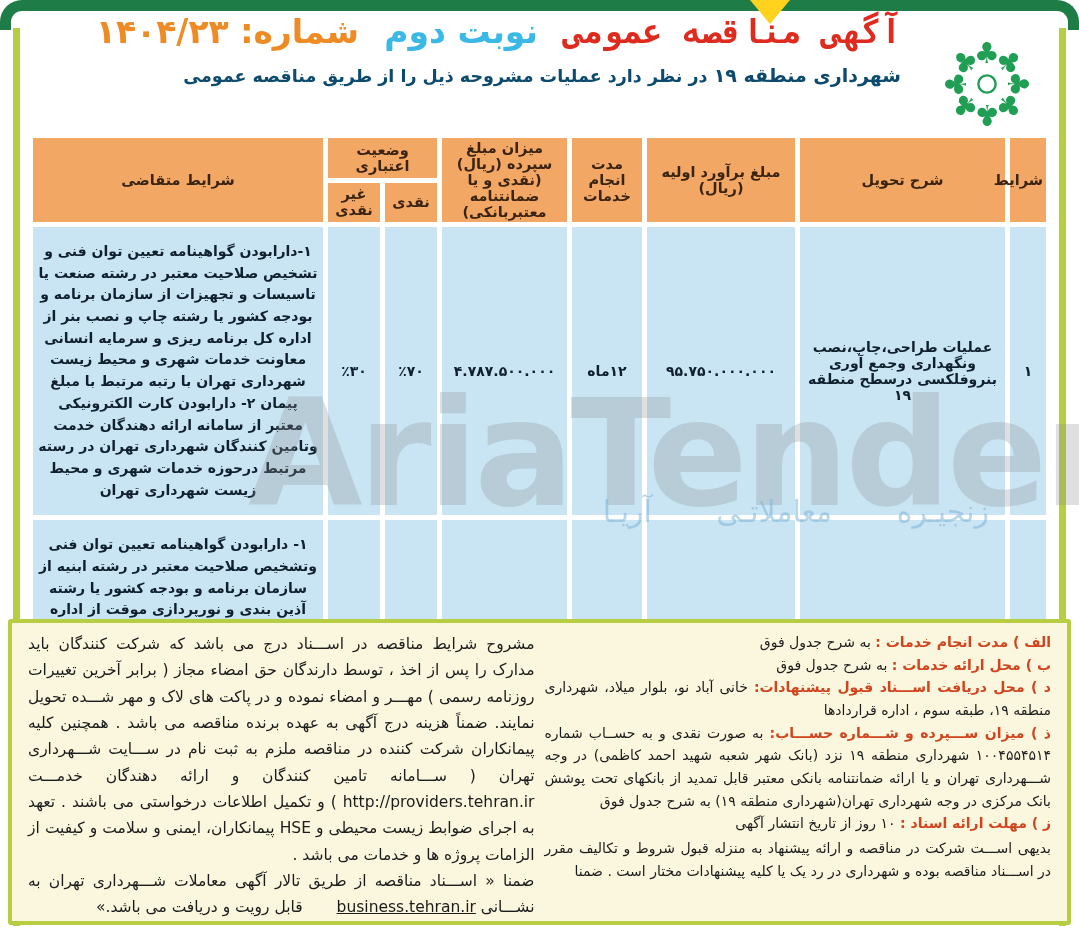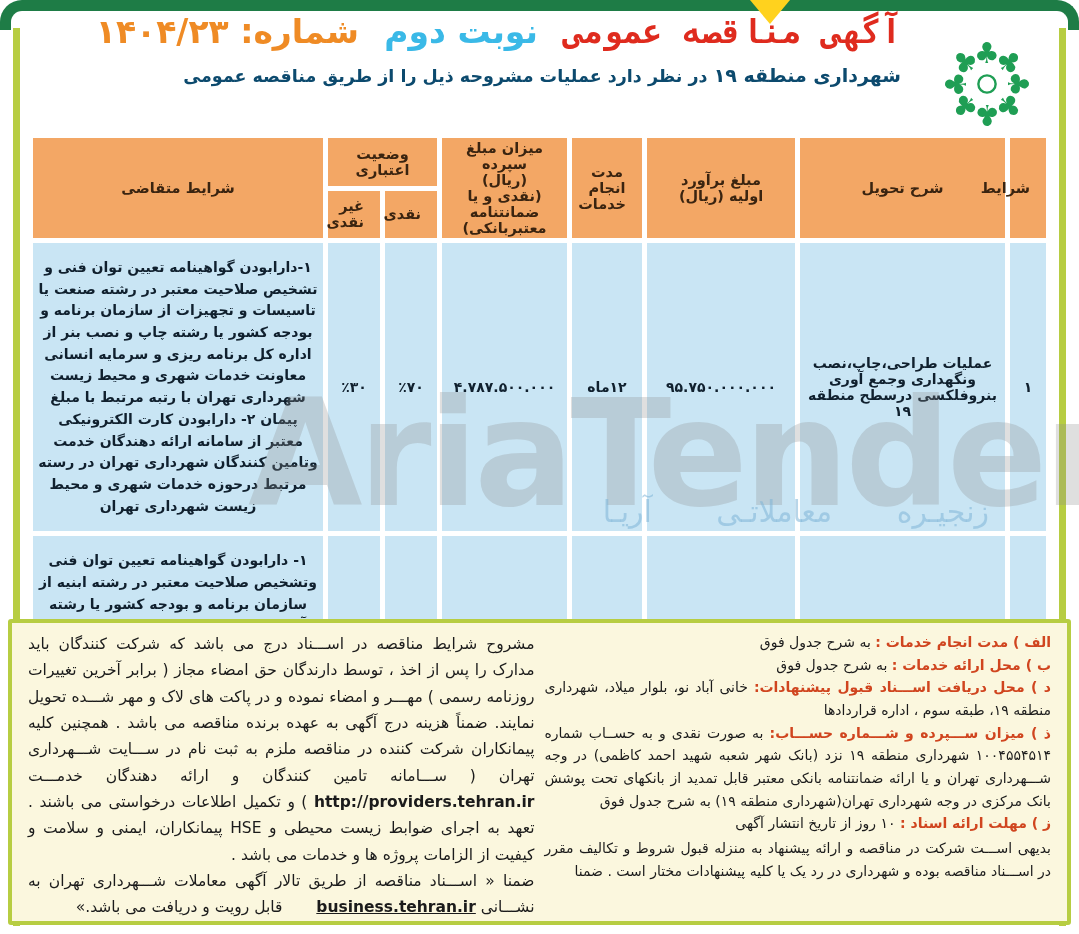--- a/index.html
+++ b/index.html
@@ -29,21 +29,21 @@
   .intro1 .b{font-size:19px;}
   .intro2{position:absolute;top:96px;right:178px;font-size:17.5px;font-weight:bold;color:#1c1c1c;white-space:nowrap;}
   .logo{position:absolute;top:36px;right:44px;width:96px;height:96px;}
   
   table.tender{
     position:absolute;top:133px;left:28px;width:1023px;
     border-collapse:separate;border-spacing:5px;direction:rtl;table-layout:fixed;
   }
   table.tender th{
     background:#f3a765;color:#3a2410;font-weight:bold;font-size:14.5px;
-    text-align:center;vertical-align:middle;padding:2px 16px;
+    text-align:center;vertical-align:middle;padding:2px 3px;
   }
   table.tender td{
     background:#c9e5f4;color:#10202e;font-weight:bold;font-size:14px;
     text-align:center;vertical-align:middle;padding:14px 5px;
   }
   td.conditions{font-size:13px;text-align:justify;text-align-last:center;line-height:1.55;padding:4px 8px;}
   tr.r1 td{height:180px;}
   tr.r2 td{height:194px;}
   tr.h1 th{height:34px;}
   tr.h2 th{height:34px;}
@@ -52,21 +52,21 @@
     position:absolute;top:619px;left:8px;width:1063px;height:306px;box-sizing:border-box;
     background:#fbf7de;border:4px solid #b7cd42;border-radius:3px;
     display:flex;flex-direction:row;gap:10px;padding:8px 16px;
   }
   .notes-right{width:50%;font-size:14px;line-height:1.62;color:#1b1b1b;}
   .notes-left{width:50%;font-size:15.5px;line-height:1.7;color:#1b1b1b;}
   .note-label{color:#d0451f;font-weight:bold;}
   .note-text{font-weight:500;}
   .closing{margin-top:2px;}
   .para{text-align:justify;}
-  .url{direction:ltr;unicode-bidi:embed;font-weight:bold;}
+  .url{direction:ltr;unicode-bidi:embed;font-weight:normal;}
   .url.u{text-decoration:underline;margin-left:29px;}
   .signature{margin-top:12px;color:#f47a1f;font-weight:bold;font-size:26px;}
   
   .wm-latin{
     position:absolute;top:368px;left:248px;z-index:6;pointer-events:none;
     font-size:148px;font-weight:bold;letter-spacing:-4px;color:rgba(140,140,140,0.28);
     direction:ltr;white-space:nowrap;
   }
   .wm-fa{
     position:absolute;top:494px;right:90px;z-index:6;pointer-events:none;

